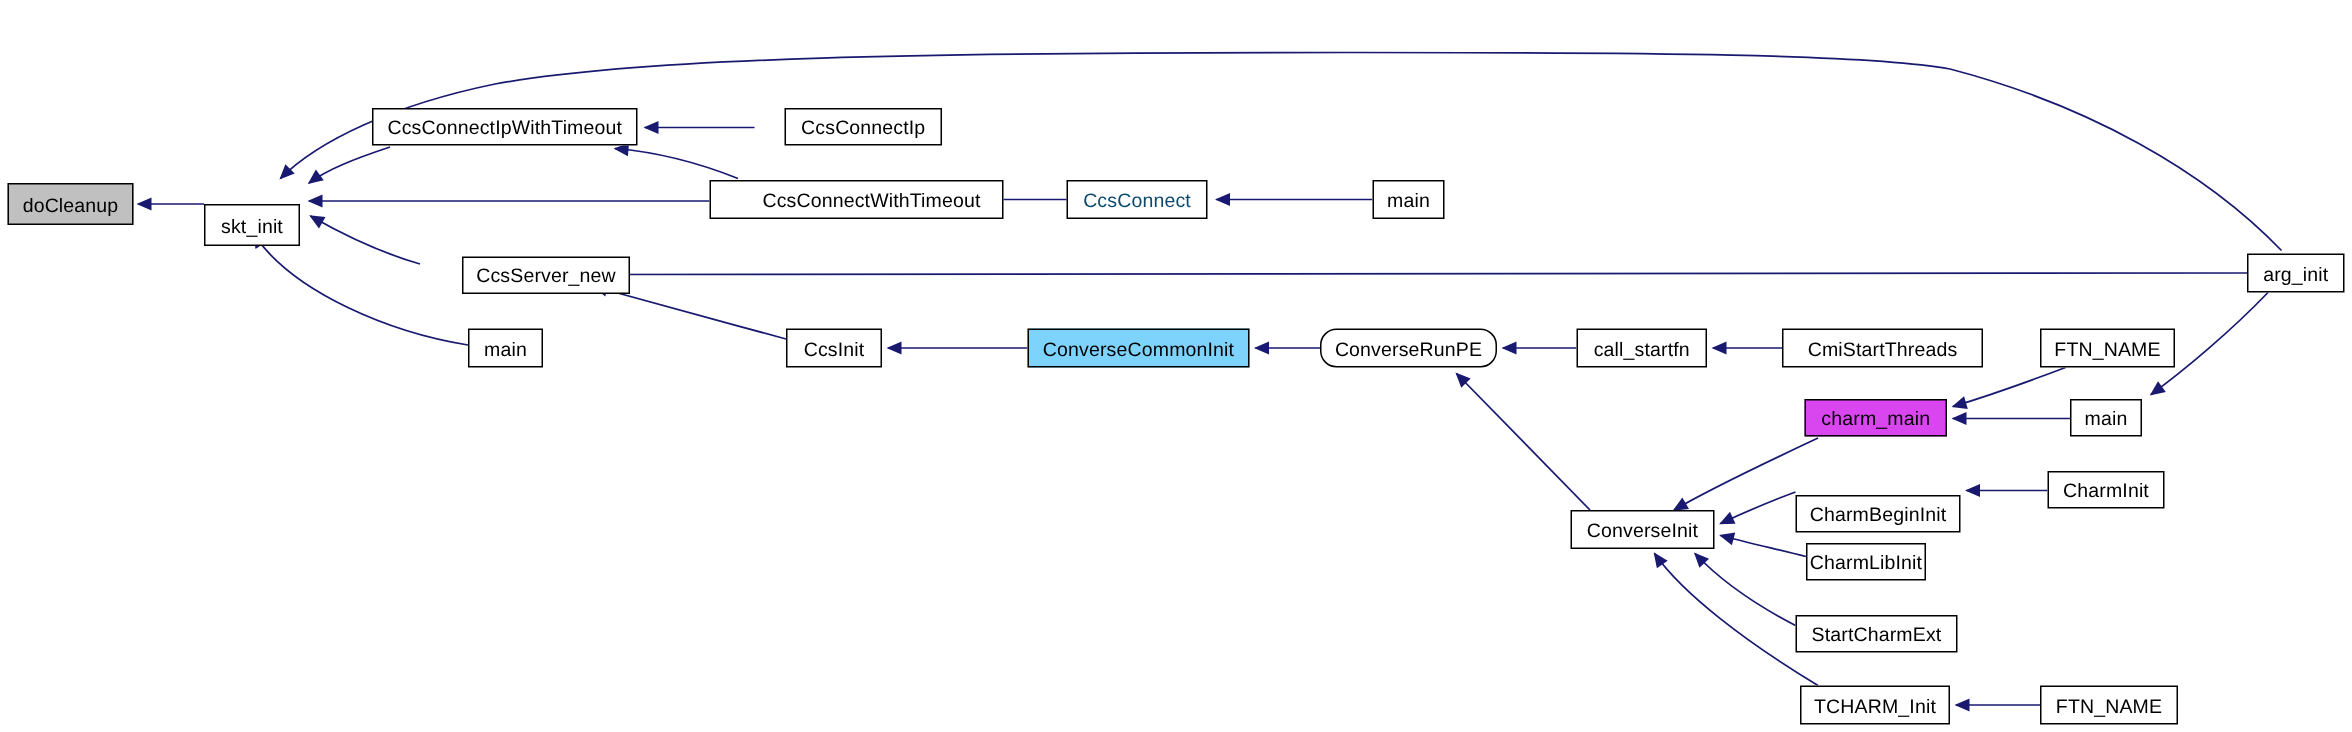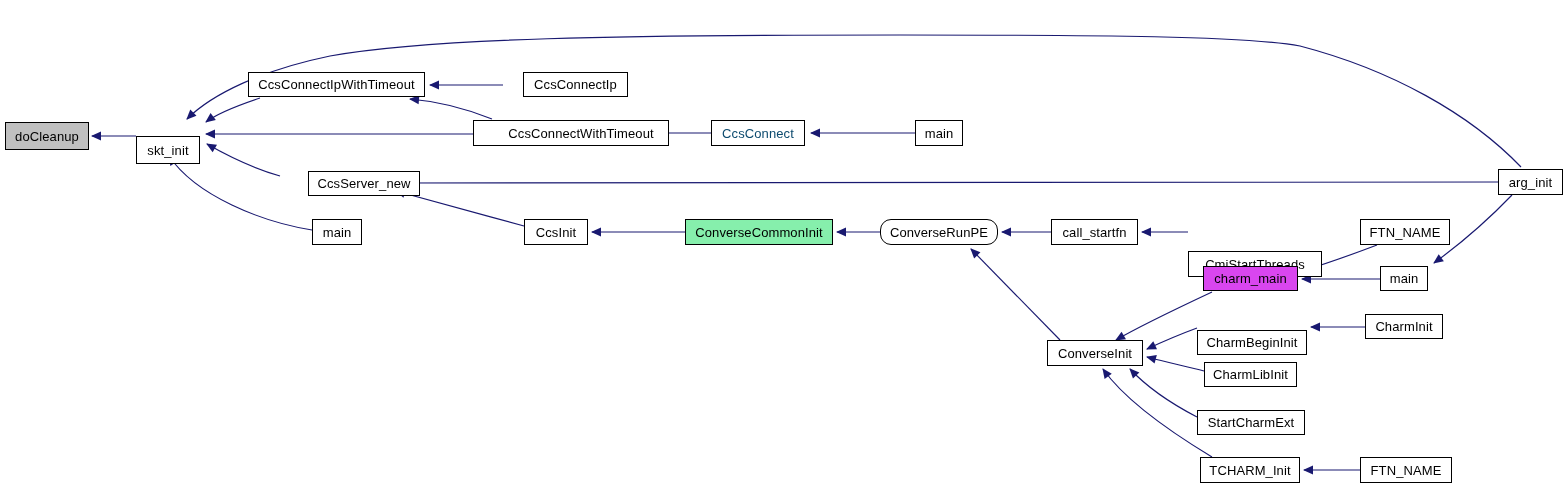--- a/index.html
+++ b/index.html
@@ -84,29 +84,29 @@
       <div class="node root" style="left: 5px; top: 122px; width: 84px; height: 28px; border-color: rgb(0, 0, 0); background: rgb(192, 192, 192); color: rgb(0, 0, 0);">doCleanup</div>
       <div class="node" style="left: 136px; top: 122px; width: 64px; height: 28px; border-color: rgb(0, 0, 0); background: rgb(255, 255, 255); color: rgb(0, 0, 0); margin-top: 14px;">skt_init</div>
       <div class="node" style="left: 248px; top: 72px; width: 177px; height: 25px; border-color: rgb(0, 0, 0); background: rgb(255, 255, 255); color: rgb(0, 0, 0);">CcsConnectIpWithTimeout</div>
       <div class="node" style="left: 503px; top: 72px; width: 105px; height: 25px; border-color: rgb(0, 0, 0); background: rgb(255, 255, 255); color: rgb(0, 0, 0); margin-left: 20px;">CcsConnectIp</div>
       <div class="node" style="left: 473px; top: 120px; width: 196px; height: 26px; border-color: rgb(0, 0, 0); background: rgb(255, 255, 255); color: rgb(0, 0, 0); padding-left: 20px;">CcsConnectWithTimeout</div>
       <div class="node" style="left: 711px; top: 120px; width: 94px; height: 26px; border-color: rgb(0, 0, 0); background: rgb(255, 255, 255); color: #0c4a6e;">CcsConnect</div>
       <div class="node" style="left: 915px; top: 120px; width: 48px; height: 26px; border-color: rgb(0, 0, 0); background: rgb(255, 255, 255); color: rgb(0, 0, 0);">main</div>
       <div class="node" style="left: 280px; top: 171px; width: 112px; height: 25px; border-color: rgb(0, 0, 0); background: rgb(255, 255, 255); color: rgb(0, 0, 0); margin-left: 28px;">CcsServer_new</div>
       <div class="node" style="left: 312px; top: 219px; width: 50px; height: 26px; border-color: rgb(0, 0, 0); background: rgb(255, 255, 255); color: rgb(0, 0, 0);">main</div>
       <div class="node" style="left: 524px; top: 219px; width: 64px; height: 26px; border-color: rgb(0, 0, 0); background: rgb(255, 255, 255); color: rgb(0, 0, 0);">CcsInit</div>
-      <div class="node" style="left: 685px; top: 219px; width: 148px; height: 26px; border-color: rgb(0, 0, 0); background: #86efac; color: rgb(0, 0, 0);">ConverseCommonInit</div>
+      <div class="node" style="left: 685px; top: 219px; width: 148px; height: 26px; border-color: rgb(0, 0, 0); background: #7dd3fc; color: rgb(0, 0, 0);">ConverseCommonInit</div>
       <div class="node" style="left: 880px; top: 219px; width: 118px; height: 26px; border-color: rgb(0, 0, 0); background: rgb(255, 255, 255); color: rgb(0, 0, 0); border-radius: 11px;">ConverseRunPE</div>
       <div class="node" style="left: 1051px; top: 219px; width: 87px; height: 26px; border-color: rgb(0, 0, 0); background: rgb(255, 255, 255); color: rgb(0, 0, 0);">call_startfn</div>
-      <div class="node" style="left: 1188px; top: 219px; width: 134px; height: 26px; border-color: rgb(0, 0, 0); background: rgb(255, 255, 255); color: rgb(0, 0, 0); margin-top: 32px;">CmiStartThreads</div>
+      <div class="node" style="left: 1188px; top: 219px; width: 134px; height: 26px; border-color: rgb(0, 0, 0); background: rgb(255, 255, 255); color: rgb(0, 0, 0);">CmiStartThreads</div>
       <div class="node" style="left: 1360px; top: 219px; width: 90px; height: 26px; border-color: rgb(0, 0, 0); background: rgb(255, 255, 255); color: rgb(0, 0, 0);">FTN_NAME</div>
       <div class="node" style="left: 1498px; top: 169px; width: 65px; height: 26px; border-color: rgb(0, 0, 0); background: rgb(255, 255, 255); color: rgb(0, 0, 0);">arg_init</div>
       <div class="node" style="left: 1203px; top: 266px; width: 95px; height: 25px; border-color: rgb(0, 0, 0); background: #d946ef; color: rgb(0, 0, 0);">charm_main</div>
       <div class="node" style="left: 1380px; top: 266px; width: 48px; height: 25px; border-color: rgb(0, 0, 0); background: rgb(255, 255, 255); color: rgb(0, 0, 0);">main</div>
       <div class="node" style="left: 1197px; top: 314px; width: 110px; height: 25px; border-color: rgb(0, 0, 0); background: rgb(255, 255, 255); color: rgb(0, 0, 0); margin-top: 16px;">CharmBeginInit</div>
       <div class="node" style="left: 1365px; top: 314px; width: 78px; height: 25px; border-color: rgb(0, 0, 0); background: rgb(255, 255, 255); color: rgb(0, 0, 0);">CharmInit</div>
       <div class="node" style="left: 1047px; top: 340px; width: 96px; height: 26px; border-color: rgb(0, 0, 0); background: rgb(255, 255, 255); color: rgb(0, 0, 0);">ConverseInit</div>
-      <div class="node" style="left: 1204px; top: 362px; width: 93px; height: 25px; border-color: rgb(0, 0, 0); background: rgb(255, 255, 255); color: rgb(0, 0, 0);">CharmLibInit</div>
+      <div class="node" style="left: 1204px; top: 362px; width: 80px; height: 25px; border-color: rgb(0, 0, 0); background: rgb(255, 255, 255); color: rgb(0, 0, 0);">CharmLibInit</div>
       <div class="node" style="left: 1197px; top: 410px; width: 108px; height: 25px; border-color: rgb(0, 0, 0); background: rgb(255, 255, 255); color: rgb(0, 0, 0);">StartCharmExt</div>
       <div class="node" style="left: 1200px; top: 457px; width: 100px; height: 26px; border-color: rgb(0, 0, 0); background: rgb(255, 255, 255); color: rgb(0, 0, 0);">TCHARM_Init</div>
       <div class="node" style="left: 1360px; top: 457px; width: 92px; height: 26px; border-color: rgb(0, 0, 0); background: rgb(255, 255, 255); color: rgb(0, 0, 0);">FTN_NAME</div>
     </div>
 </div>
 
 </body></html>

